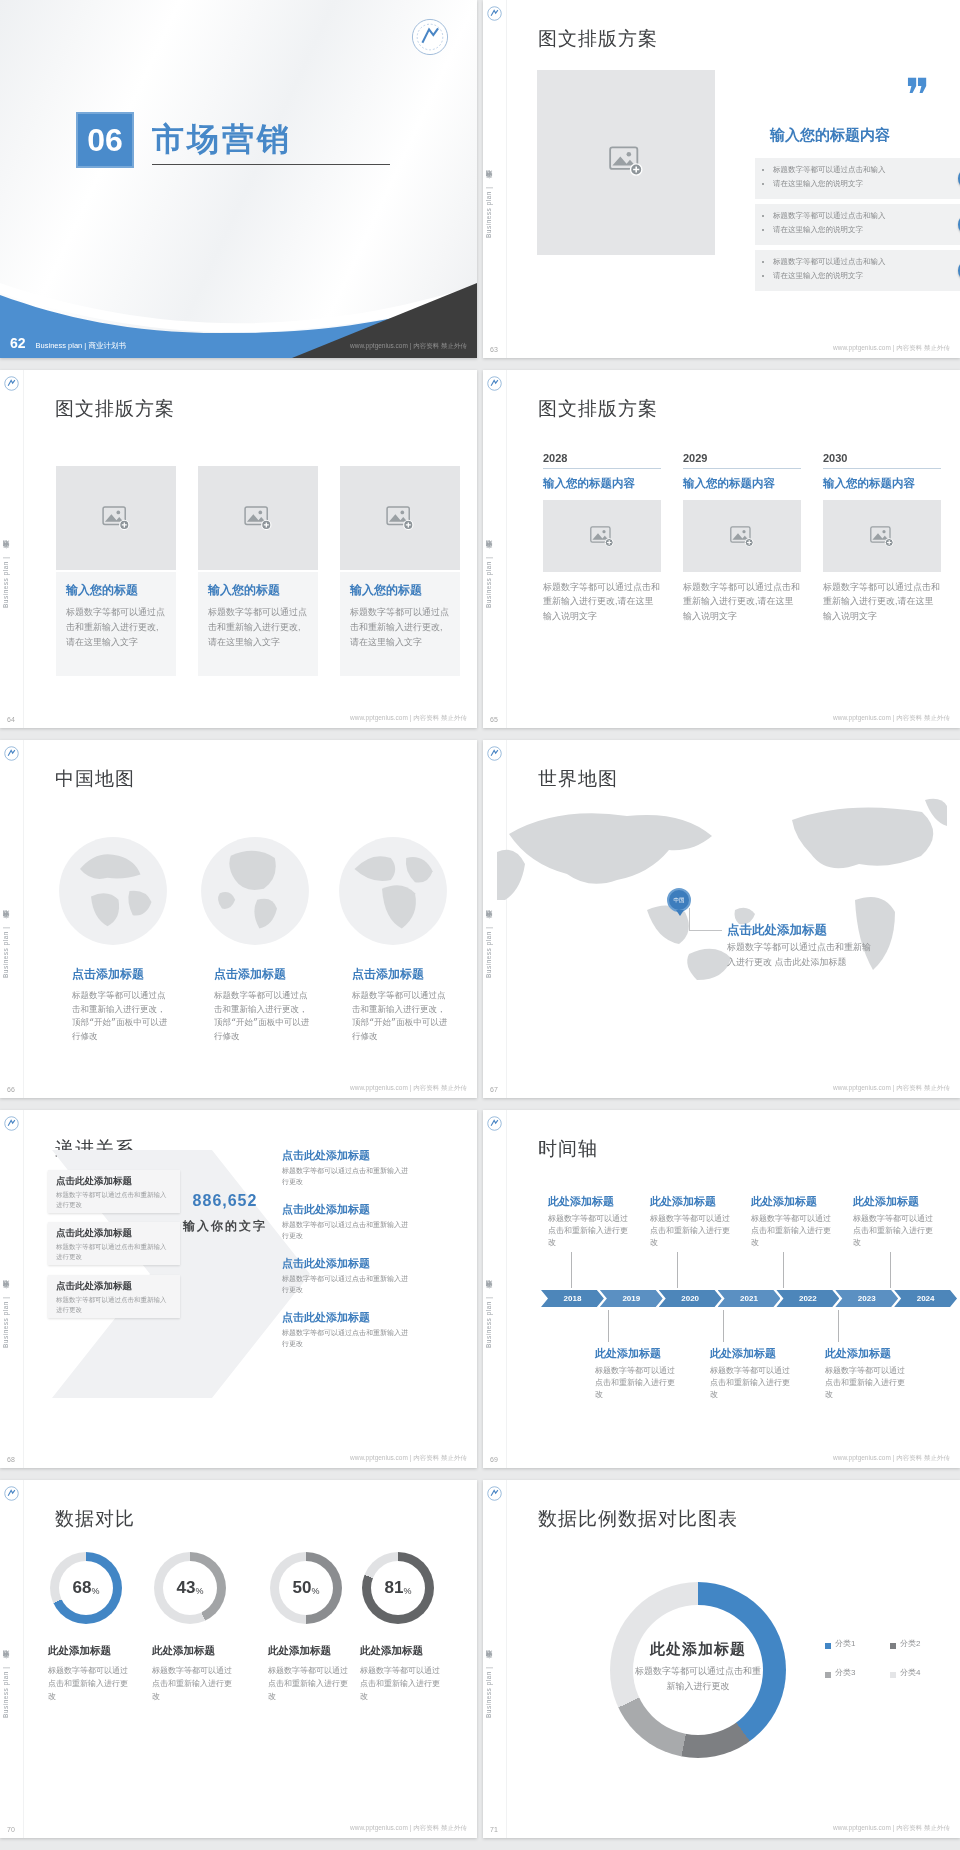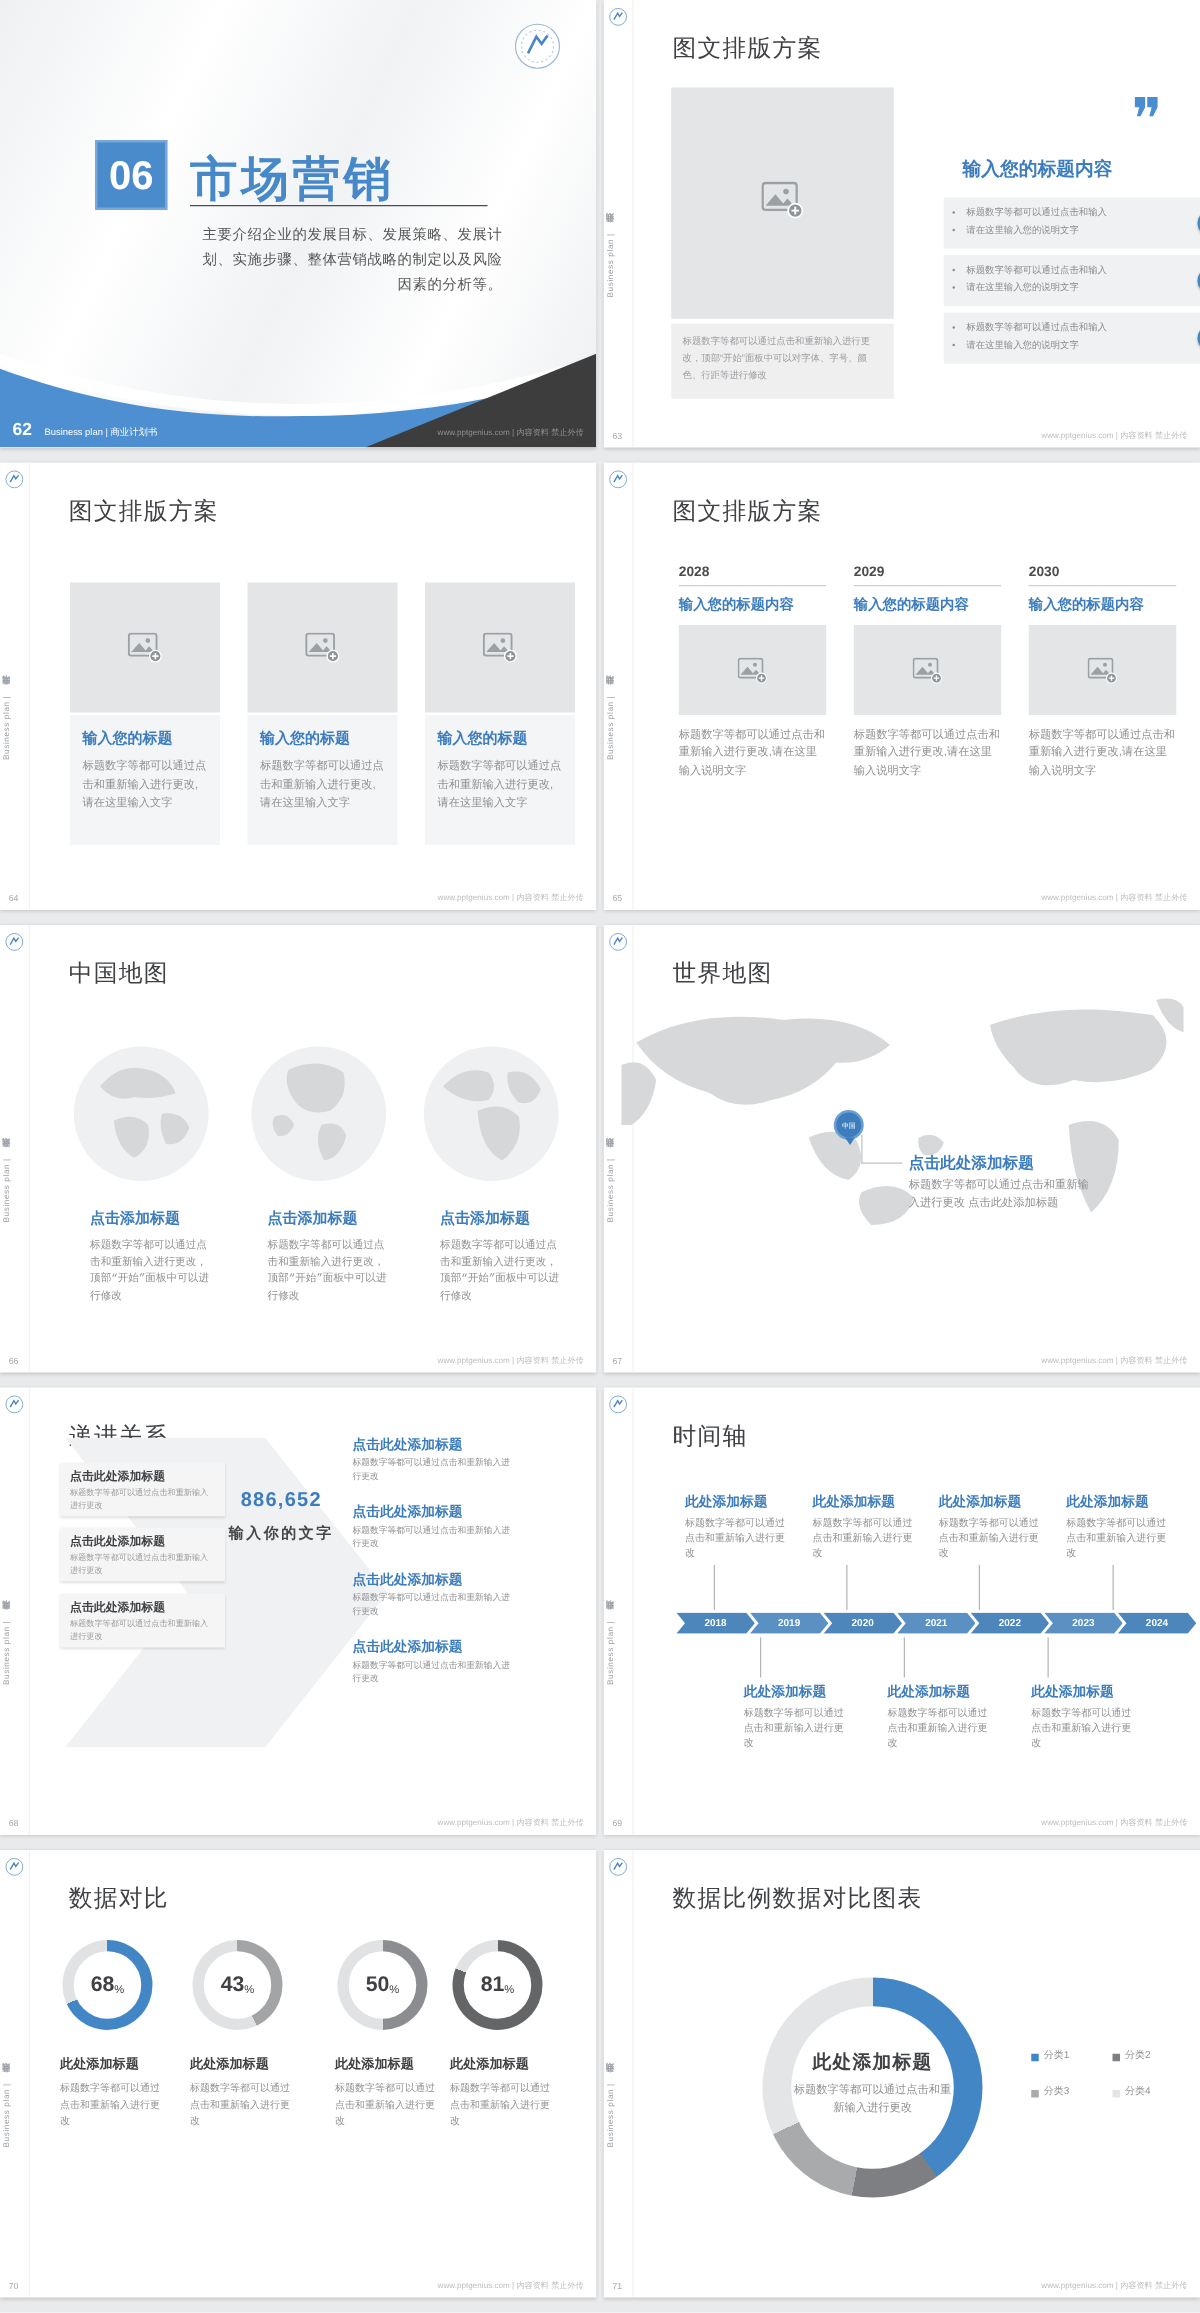--- a/index.html
+++ b/index.html
@@ -13,21 +13,21 @@
   .stitle{position:absolute;left:55px;top:26px;font-size:19px;color:#3f4144;letter-spacing:1px;}
   .pnum{position:absolute;left:7px;bottom:5px;font-size:7px;color:#a8a8a8;}
   .purl{position:absolute;right:10px;bottom:5px;font-size:6.5px;color:#bdbdbd;}
   .bluehead{color:#3d7dbd;font-weight:bold;}
   .graytxt{color:#8f9193;}
   .ph{background:#e4e5e7;display:flex;align-items:center;justify-content:center;}
   
   .s62{background:linear-gradient(115deg,#eef0f2 0%,#ffffff 28%,#f0f2f4 52%,#ffffff 74%,#eceef0 100%);text-align:right;}
   .s62-seal{position:absolute;right:28px;top:18px;width:38px;height:38px;}
   .s62-num{position:absolute;left:76px;top:112px;width:58px;height:56px;background:#4a8bcb;color:#fff;font-size:32px;font-weight:bold;display:flex;align-items:center;justify-content:center;box-shadow:inset 0 0 0 2px rgba(255,255,255,.25);}
-  .s62-title{position:absolute;left:152px;top:118px;font-size:38px;font-weight:bold;color:#4788c8;letter-spacing:3px;}
+  .s62-title{position:absolute;left:152px;top:118px;font-size:32px;font-weight:bold;color:#4788c8;letter-spacing:3px;}
   .s62-line{position:absolute;left:152px;top:164px;width:238px;height:1px;background:#4c4c4c;}
   .s62-body{position:absolute;left:152px;top:178px;width:250px;font-size:11.5px;line-height:1.75;color:#555;letter-spacing:.5px;}
   .s62-foot{position:absolute;left:0;bottom:0;width:477px;height:85px;}
   .s62-brand{position:absolute;left:10px;bottom:7px;color:#fff;font-size:7.5px;display:flex;gap:10px;align-items:baseline;}
   .s62-brand b{font-size:14px;}
   .s62-url{position:absolute;right:10px;bottom:7px;color:#909090;font-size:6.5px;}
   
   .s63-ph{position:absolute;left:54px;top:70px;width:178px;height:185px;}
   .s63-cap{position:absolute;left:54px;top:259px;width:178px;height:60px;background:#efeff0;box-sizing:border-box;padding:7px 9px;font-size:7.5px;line-height:1.8;color:#9b9d9f;}
   .s63-quote{position:absolute;right:30px;top:72px;font-size:46px;color:#4a8ed2;line-height:1;}
@@ -105,21 +105,20 @@
     <div class="s62-seal">
       <svg viewBox="0 0 40 40" width="38" height="38">
           <circle cx="20" cy="20" r="18.5" fill="#fff" stroke="#9db9d8"></circle>
           <circle cx="20" cy="20" r="13.5" fill="none" stroke="#bcd0e6" stroke-dasharray="2 2"></circle>
           <path d="M12 26 L19 12 L23.5 18 L28.5 11" stroke="#4a86c5" stroke-width="2.2" fill="none"></path>
         </svg>
     </div>
     <div class="s62-num">06</div>
     <div class="s62-title">市场营销</div>
     <div class="s62-line"></div>
-    <div class="s62-body">主要介绍企业的发展目标、发展策略、发展计划、实施步骤、整体营销战略的制定以及风险因素的分析等。</div>
     <svg class="s62-foot" viewBox="0 0 477 85" preserveAspectRatio="none">
       <path d="M0,22 C110,62 240,80 477,28 L477,85 L0,85 Z" fill="#4d8fd0"></path>
       <path d="M0,10 C140,58 300,68 477,12 L477,24 C300,78 140,66 0,20 Z" fill="#ffffff" opacity="0.95"></path>
       <path d="M292,85 L477,10 L477,85 Z" fill="#3d3d3d"></path>
     </svg>
     <div class="s62-brand">
       <b>62</b>
       <span>Business plan | 商业计划书</span>
     </div>
     <div class="s62-url">www.pptgenius.com | 内容资料 禁止外传</div>
@@ -136,21 +135,20 @@
     <div class="stitle">图文排版方案</div>
     <div class="ph s63-ph">
       <span><svg viewBox="0 0 30 26" width="34" height="30">
             <rect x="1" y="1" width="24" height="19" rx="2" fill="none" stroke="#9aa0a4" stroke-width="1.6"></rect>
             <circle cx="17.5" cy="7" r="2" fill="#9aa0a4"></circle>
             <path d="M3 17 L10 9 L15.5 15.5 L18.5 12 L23 17 Z" fill="#9aa0a4"></path>
             <circle cx="24" cy="20.5" r="5" fill="#8d9499" stroke="#fff" stroke-width="1.2"></circle>
             <path d="M24 17.8 V23.2 M21.3 20.5 H26.7" stroke="#fff" stroke-width="1.4"></path>
           </svg></span>
     </div>
-    <div class="s63-cap"><span>标题数字等都可以通过点击和重新输入进行更改，顶部“开始”面板中可以对字体、字号、颜色、行距等进行修改</span></div>
     <div class="s63-quote">❞</div>
     <div class="s63-h bluehead">输入您的标题内容</div>
     <div class="s63-item" style="top:158px">
       <ul>
           <li>标题数字等都可以通过点击和输入</li>
           <li>请在这里输入您的说明文字</li>
         </ul>
       <span class="s63-badge">01</span>
     </div>
     <div class="s63-item" style="top:204px">

